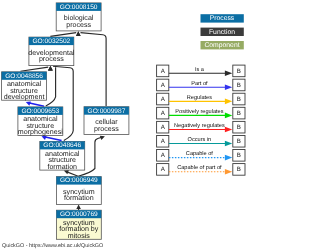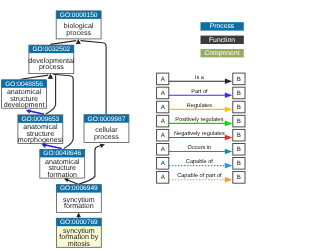--- a/index.html
+++ b/index.html
@@ -1,18 +1,18 @@
 <!DOCTYPE html>
 <html><head>
 <meta charset="utf-8">
 <style>
   html,body{margin:0;padding:0;background:#ffffff;}
   body{width:250px;height:250px;overflow:hidden;-webkit-font-smoothing:antialiased;text-rendering:geometricPrecision;
        font-family:"Liberation Sans",sans-serif;position:relative;}
-  #stage{position:absolute;left:0;top:8px;width:250px;height:200px;}
+  #stage{position:absolute;left:0;top:0;width:250px;height:200px;}
   svg#graph{position:absolute;left:0;top:0;width:250px;height:250px;}
   .nodehdr{font-size:6.6px;fill:#ffffff;}
   .nodetxt{font-size:7.1px;fill:#1a1a1a;}
   .legtxt{font-size:6.8px;fill:#ffffff;}
   .reltxt{font-size:5.6px;fill:#111111;}
   .abtxt{font-size:6.2px;fill:#222222;}
   .foot{font-size:5.4px;fill:#333;}
 </style>
 </head>
 <body>

